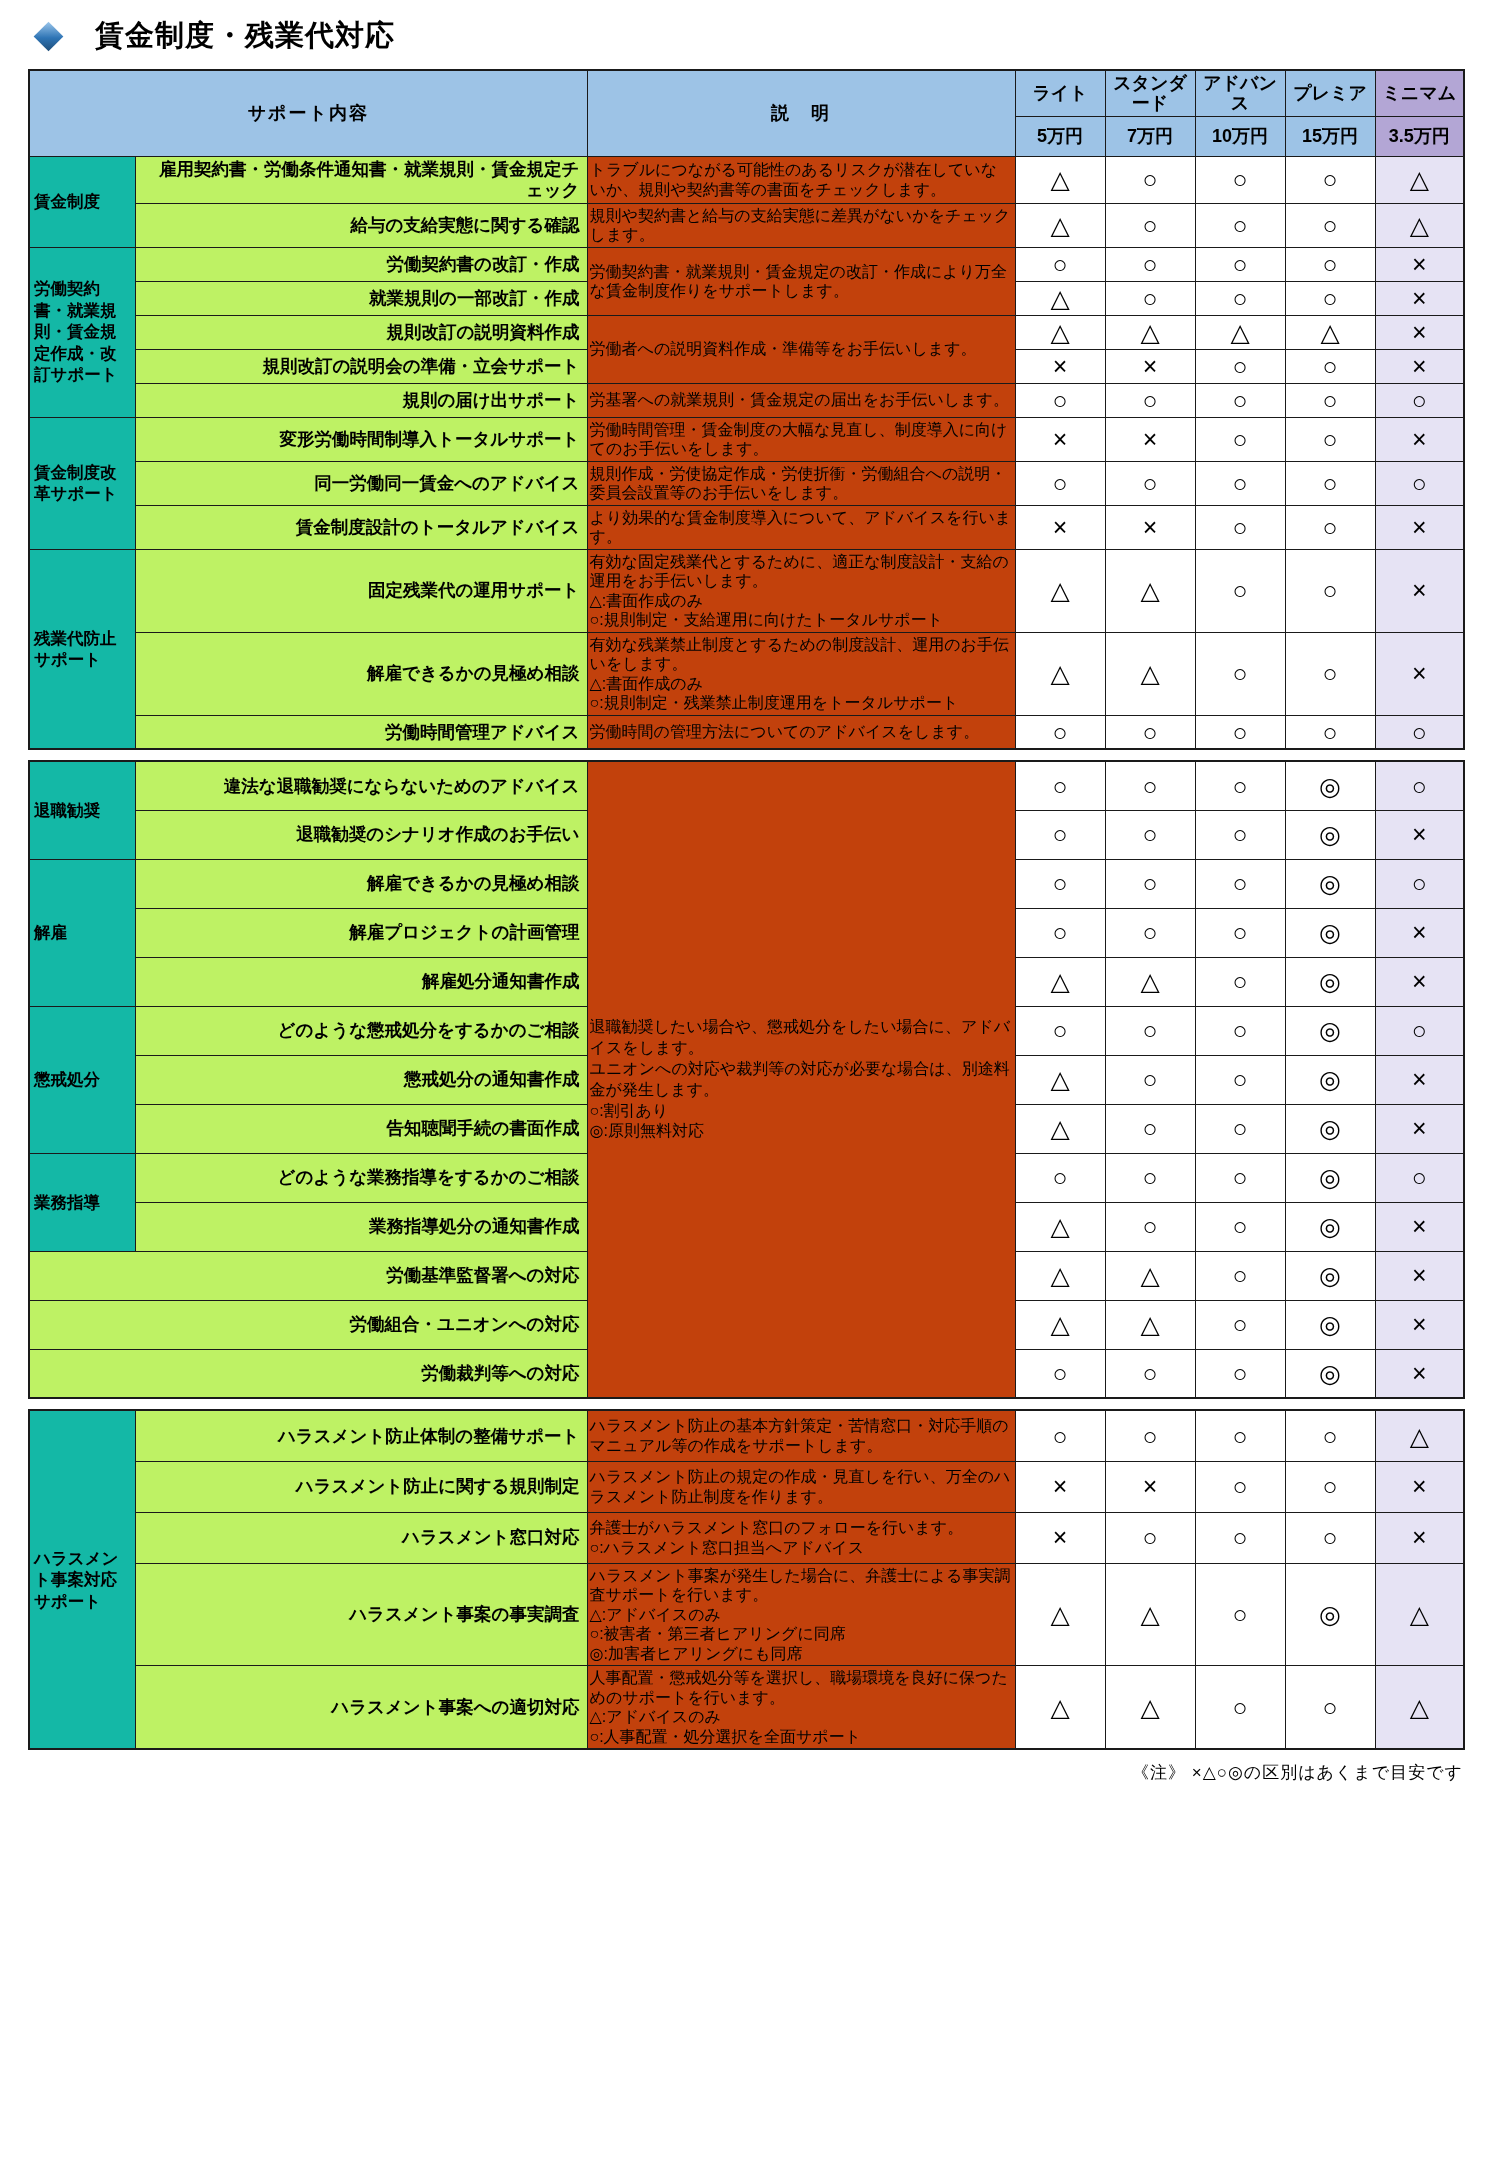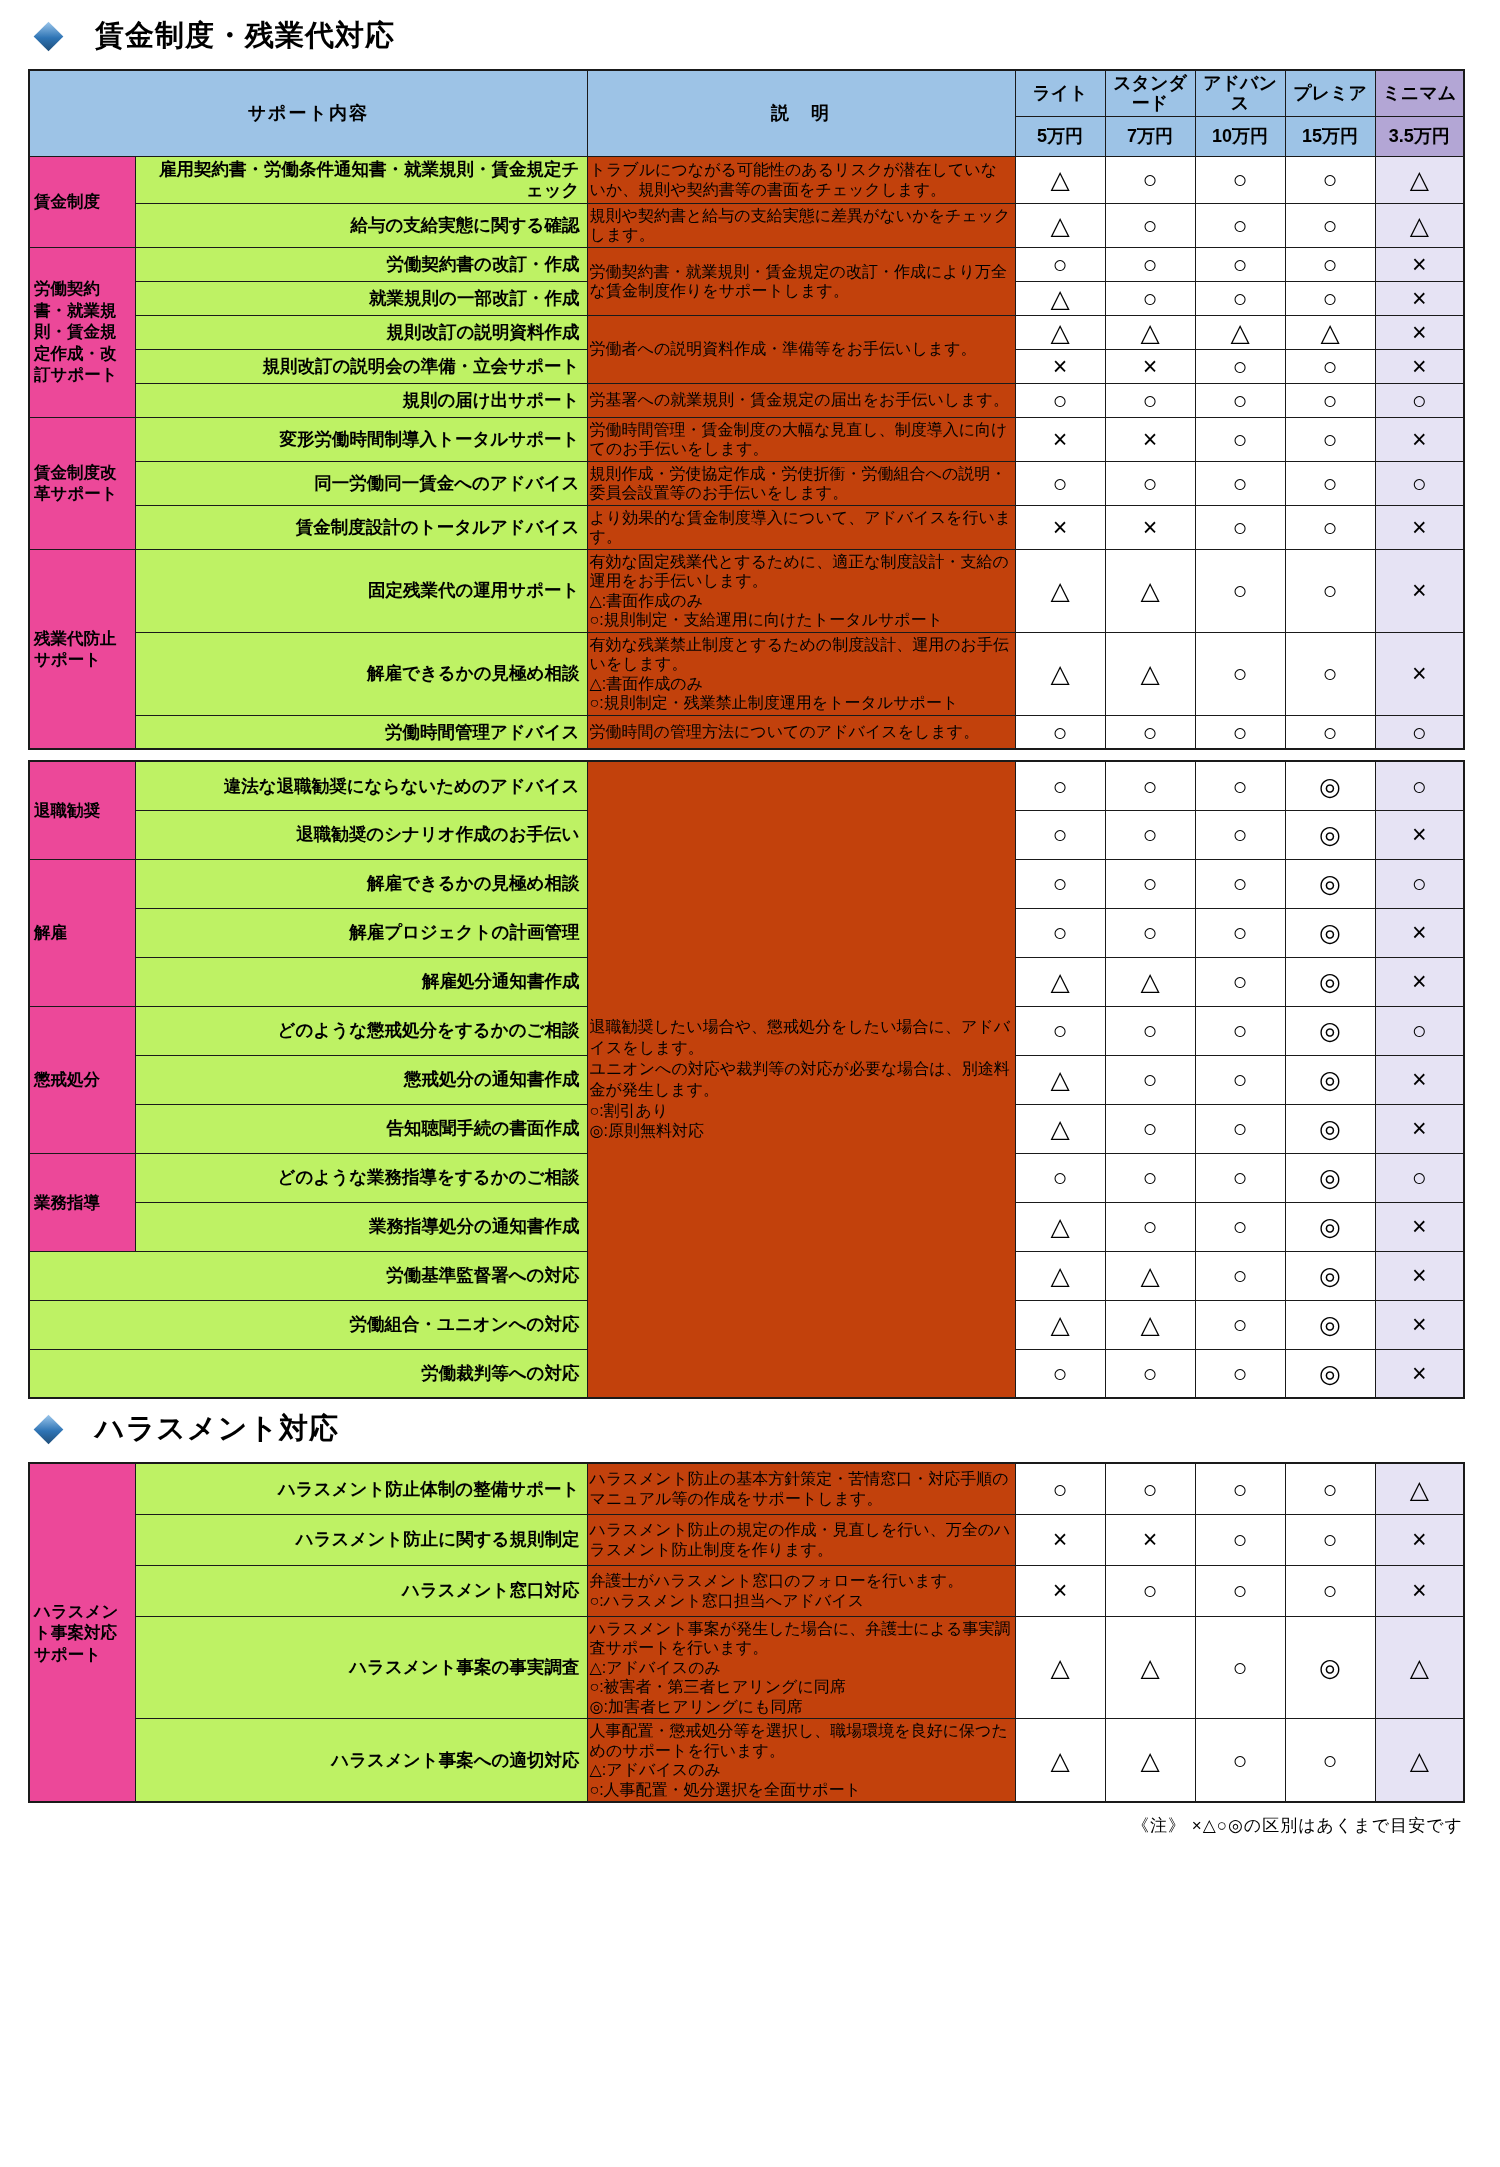--- a/index.html
+++ b/index.html
@@ -30,21 +30,21 @@
   .t th,.t td{border:1.6px solid #1a1a1a;vertical-align:middle;box-sizing:border-box;}
   .t thead th{
     background:#9DC3E6;text-align:center;
     font-size:18px;font-weight:bold;line-height:1.12;padding:2px 1px;
   }
   .th-support,.th-desc{font-size:21px;letter-spacing:2px;}
   .t thead th.min{background:#B3A6D5;}
   .th-name{height:46px;}
   .th-price{height:40px;font-size:20px;}
   .g{
-    background:#ec4899;font-weight:bold;font-size:16.5px;
+    background:#14b8a6;font-weight:bold;font-size:16.5px;
     line-height:1.3;padding:2px 4px;text-align:left;
   }
   .i{
     background:#bef264;font-weight:bold;font-size:17.5px;
     line-height:1.2;padding:2px 7px;text-align:right;
   }
   .d{
     background:#c2410c;font-size:16px;line-height:1.22;
     white-space:pre-line;padding:2px 2px;text-align:left;
   }
@@ -349,24 +349,20 @@
         <td class="m">○</td>
         <td class="m">○</td>
         <td class="m">◎</td>
         <td class="m min">×</td>
       </tr>
     </tbody>
   </table>
 </div>
 
 <div class="section">
-  <div class="sec-title">
-    <span class="diamond"></span>
-    <span>ハラスメント対応</span>
-  </div>
 
   <table class="t t3">
     <colgroup>
       <col style="width:106px">
         <col style="width:452px">
         <col style="width:428px">
       <col style="width:90px">
         <col style="width:90px">
         <col style="width:90px">
         <col style="width:90px">

